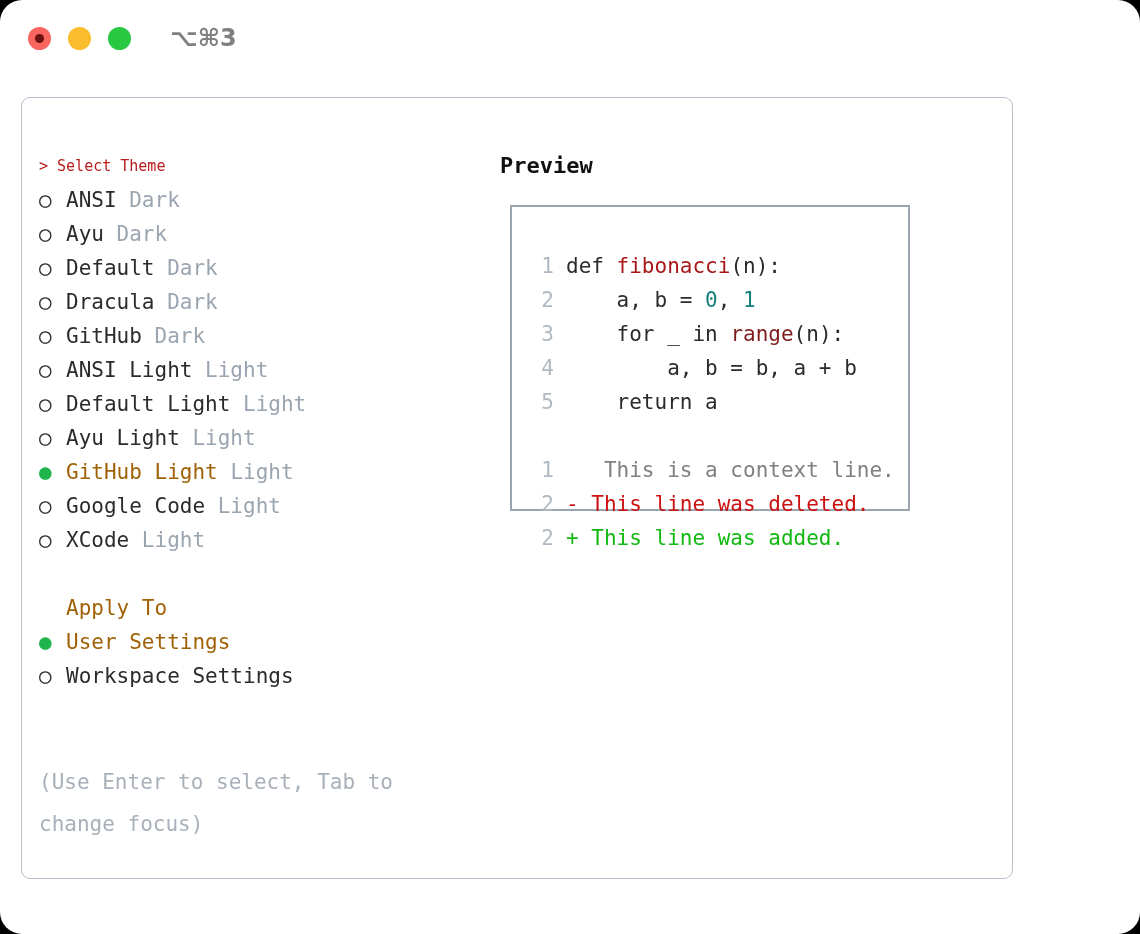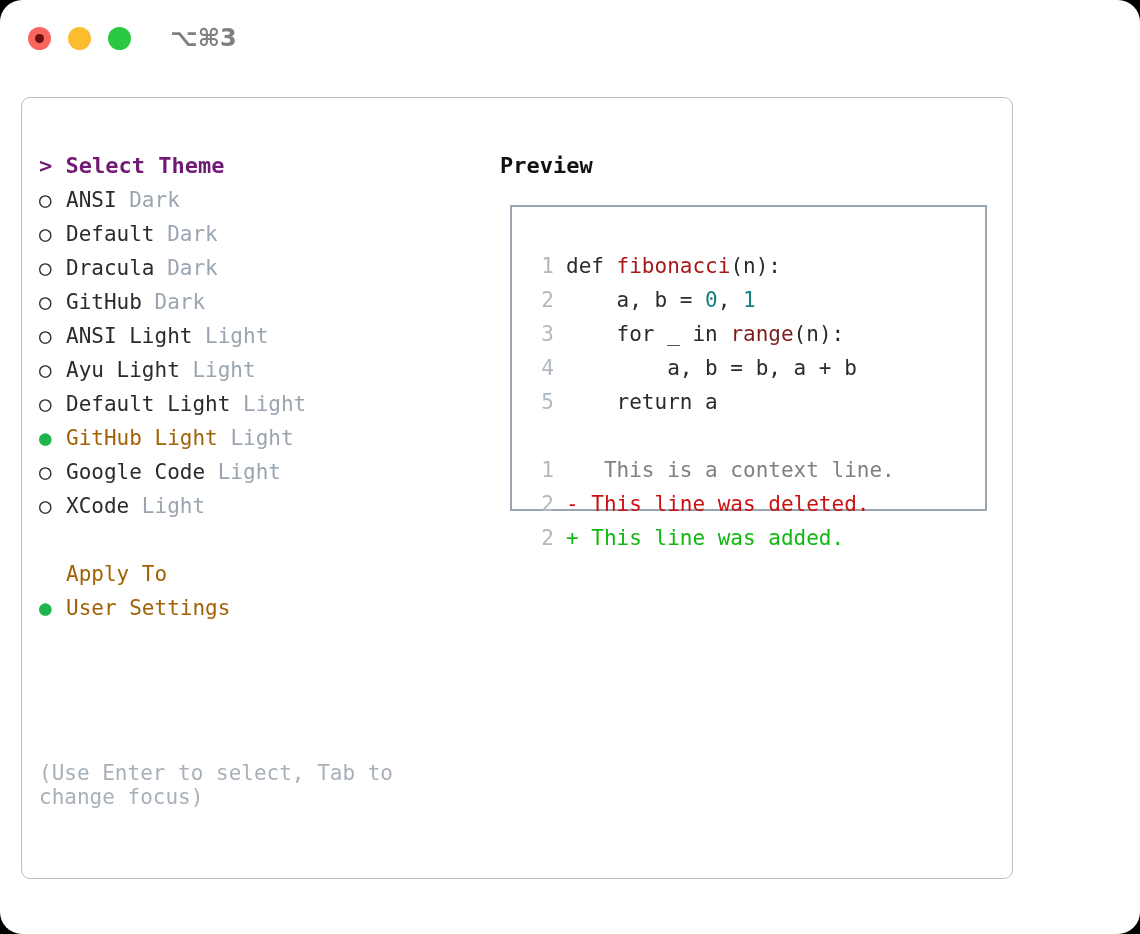--- a/index.html
+++ b/index.html
@@ -81,61 +81,61 @@
     color: #2b2b2b;
   }
   .bullet {
     display: inline-block;
     width: 27px;
     color: #2b2b2b;
   }
   .bullet.sel { color: #1fb54c; }
 
   .list-header {
-    font-weight: bold;
-    font-size: 22px;
-    color: #701a75;
+    font-weight: normal;
+    font-size: 15px;
+    color: #b91c1c;
   }
   .label { color: #2b2b2b; }
   .label.sel { color: #a16207; }
   .variant { color: #9aa5b1; }
 
   .spacer { height: 34px; }
 
   .section-header {
     font-size: 21px;
     color: #a16207;
     padding-left: 27px;
   }
 
   #hint {
     position: absolute;
     left: 17px; top: 663px;
     width: 420px;
     font-size: 21px;
-    line-height: 24px;
+    line-height: 42px;
     color: #a8b0ba;
   }
 
   
   #right-col {
     position: absolute;
     left: 478px; top: 51px;
     width: 500px;
   }
   #preview-title {
     font-size: 22px;
     font-weight: bold;
     color: #111111;
     line-height: 34px;
   }
   #preview-box {
     position: absolute;
     left: 488px; top: 107px;
-    width: 477px;
+    width: 400px;
     height: 306px;
     border: 2px solid #9aa5b1;
     background: #ffffff;
   }
   #code {
     position: absolute;
     left: 18px; top: 42px;
     font-size: 21px;
     line-height: 34px;
     white-space: pre;
@@ -170,36 +170,38 @@
     <div class="dot" id="dot-max"></div>
     <div id="shortcut">⌥⌘3</div>
   </div>
 
   <div id="panel">
 
     <div id="left-col">
       <div class="row list-header">&gt; Select Theme</div>
       <div id="theme-list">
           <div class="row"><span class="bullet">○</span><span class="label">ANSI </span><span class="variant">Dark</span></div>
+          <div class="row"><span class="bullet">○</span><span class="label">Ayu </span><span class="variant">Dark</span></div>
           <div class="row"><span class="bullet">○</span><span class="label">Default </span><span class="variant">Dark</span></div>
           <div class="row"><span class="bullet">○</span><span class="label">Dracula </span><span class="variant">Dark</span></div>
           <div class="row"><span class="bullet">○</span><span class="label">GitHub </span><span class="variant">Dark</span></div>
           <div class="row"><span class="bullet">○</span><span class="label">ANSI Light </span><span class="variant">Light</span></div>
+          <div class="row"><span class="bullet">○</span><span class="label">Default Light </span><span class="variant">Light</span></div>
           <div class="row"><span class="bullet">○</span><span class="label">Ayu Light </span><span class="variant">Light</span></div>
-          <div class="row"><span class="bullet">○</span><span class="label">Default Light </span><span class="variant">Light</span></div>
           <div class="row"><span class="bullet sel">●</span><span class="label sel">GitHub Light </span><span class="variant">Light</span></div>
           <div class="row"><span class="bullet">○</span><span class="label">Google Code </span><span class="variant">Light</span></div>
           <div class="row"><span class="bullet">○</span><span class="label">XCode </span><span class="variant">Light</span></div>
         </div>
 
       <div class="spacer"></div>
 
       <div class="row section-header">Apply To</div>
       <div id="apply-list">
           <div class="row"><span class="bullet sel">●</span><span class="label sel">User Settings</span></div>
+          <div class="row"><span class="bullet">○</span><span class="label">Workspace Settings</span></div>
         </div>
     </div>
 
     <div id="hint">(Use Enter to select, Tab to change focus)</div>
 
     <div id="right-col">
       <div id="preview-title">Preview</div>
     </div>
 
     <div id="preview-box">

